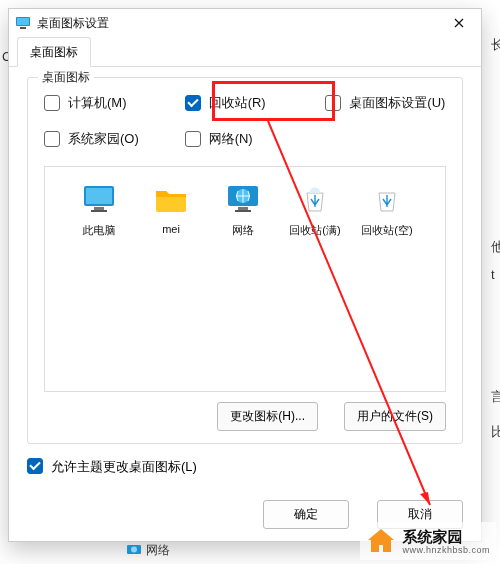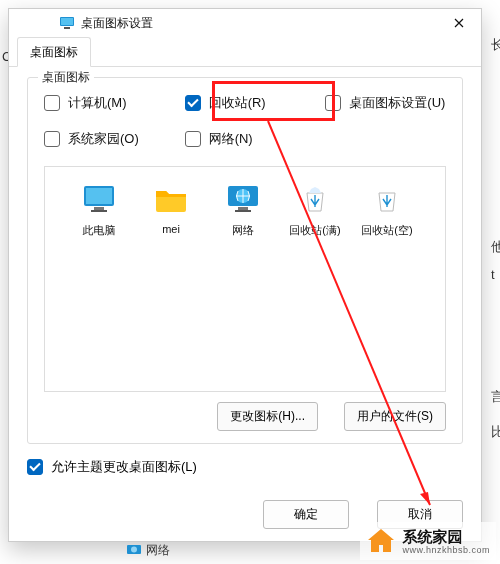--- a/index.html
+++ b/index.html
@@ -18,21 +18,21 @@
     left: 8px; top: 8px;
     width: 474px; height: 534px;
     background: #fff;
     border: 1px solid #ccc;
     box-shadow: 0 8px 22px rgba(0,0,0,0.22);
     display: flex; flex-direction: column;
   }
   .titlebar {
     height: 28px; display: flex; align-items: center;
     padding: 0 4px 0 6px;
-    font-size: 12px; color: #111; margin-left: 44px;
+    font-size: 12px; color: #111;
   }
   .titlebar .app-icon { width: 16px; height: 16px; margin-right: 6px; }
   .titlebar .title { flex: 1; }
   .titlebar .close-btn {
     width: 36px; height: 24px; display: flex; align-items: center; justify-content: center;
     cursor: pointer;
   }
   .titlebar .close-btn svg { width: 10px; height: 10px; }
 
   .tab-strip {
@@ -104,21 +104,21 @@
 
   .btn-row {
     display: flex; justify-content: flex-end; gap: 26px; margin-top: 10px;
     font-size: 12px;
   }
   .btn {
     padding: 5px 12px; border: 1px solid #bbb; background: #fafafa; border-radius: 3px;
     cursor: pointer; min-width: 92px; text-align: center;
   }
 
-  .allow-row { margin-top: 14px; font-size: 13px; display: flex; align-items: center; gap: 8px; }
+  .allow-row { margin-top: 14px; font-size: 13px; display: flex; gap: 8px; }
 
   .dialog-buttons {
     display: flex; gap: 28px; justify-content: flex-end;
     padding: 10px 18px 12px;
   }
   .dlg-btn {
     padding: 5px 0; width: 86px; text-align: center;
     border: 1px solid #bbb; background: #fdfdfd; border-radius: 3px; cursor: pointer;
     font-size: 12px;
   }

